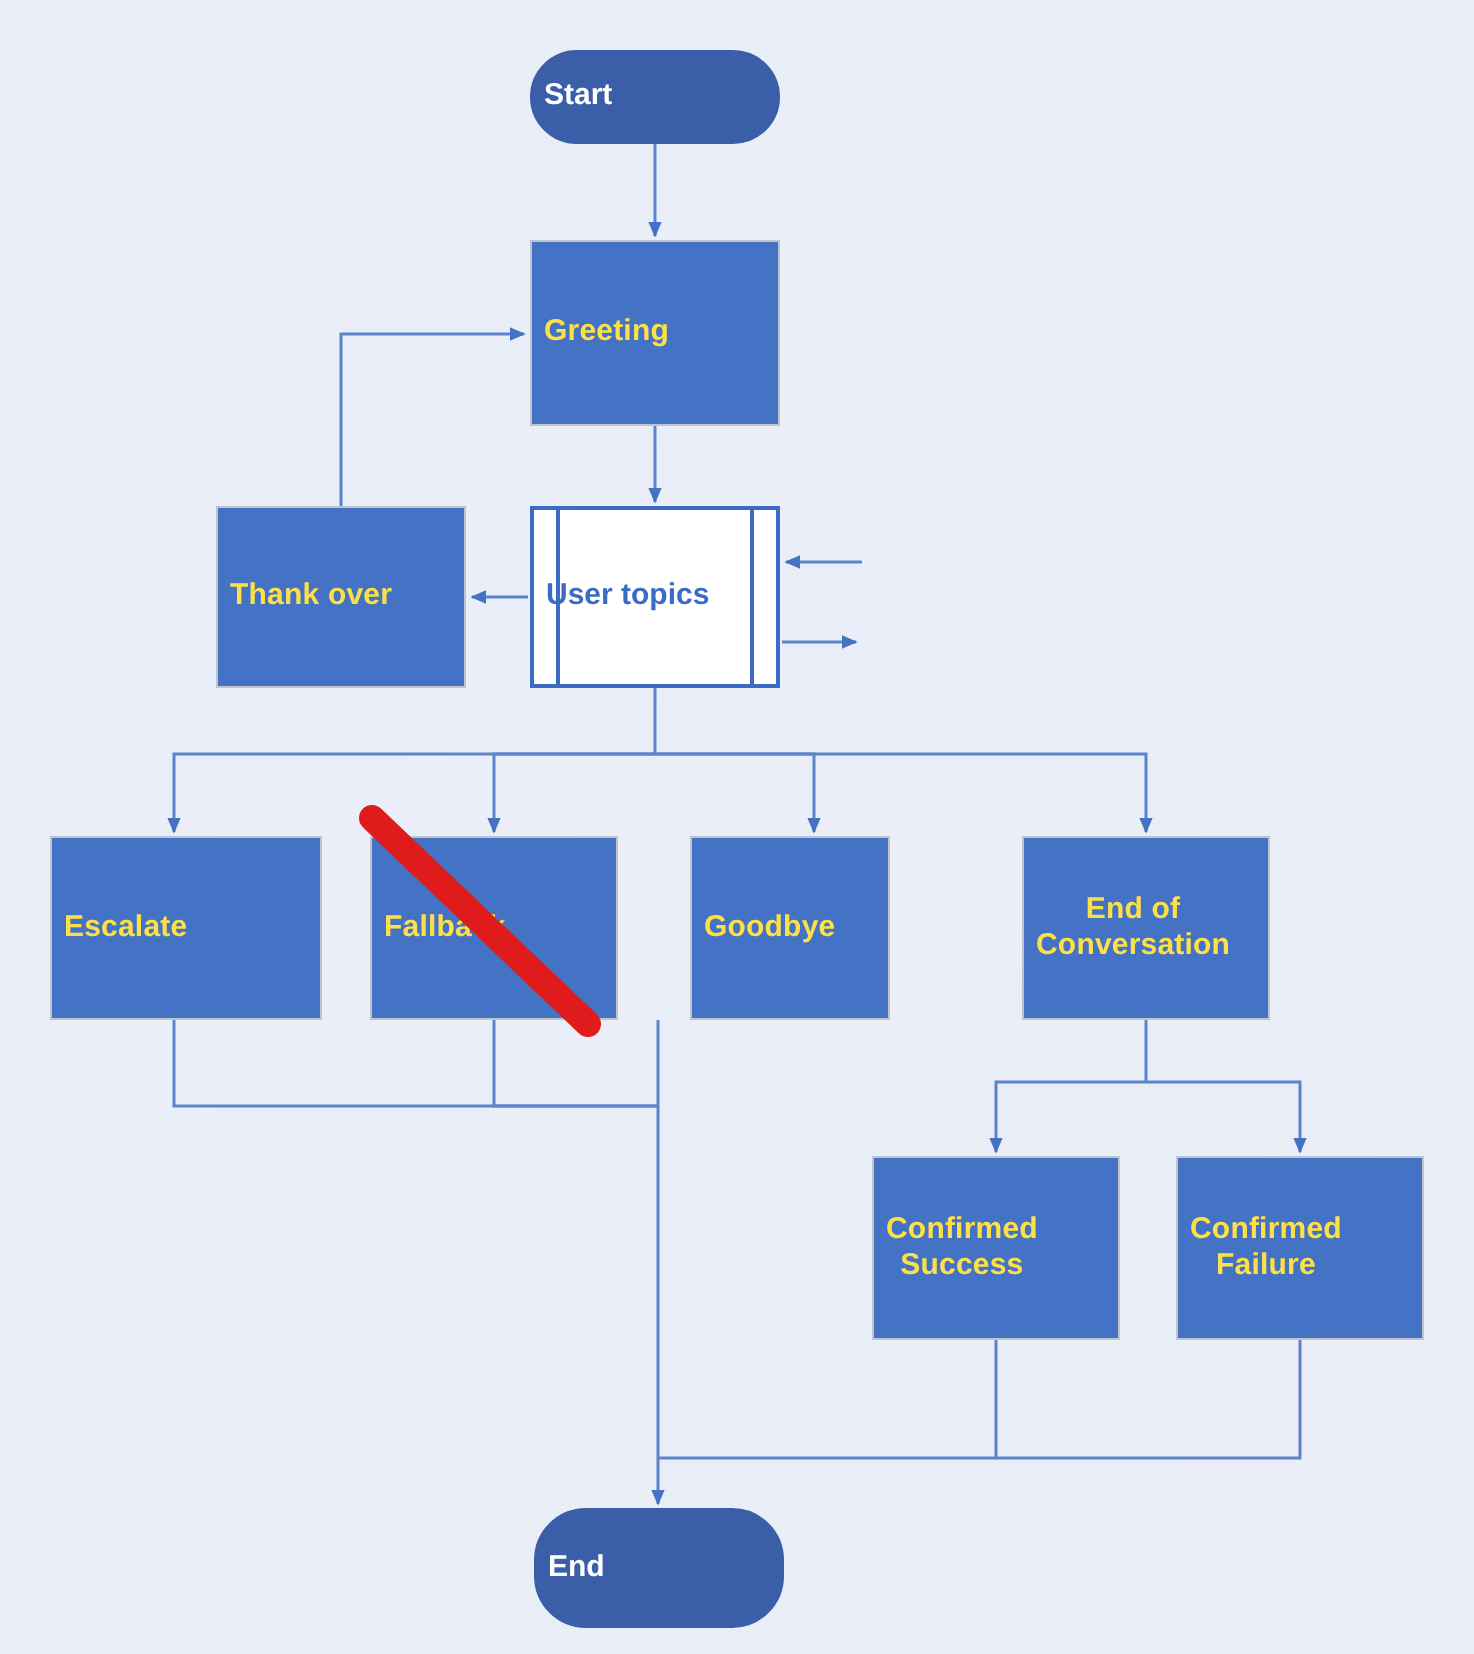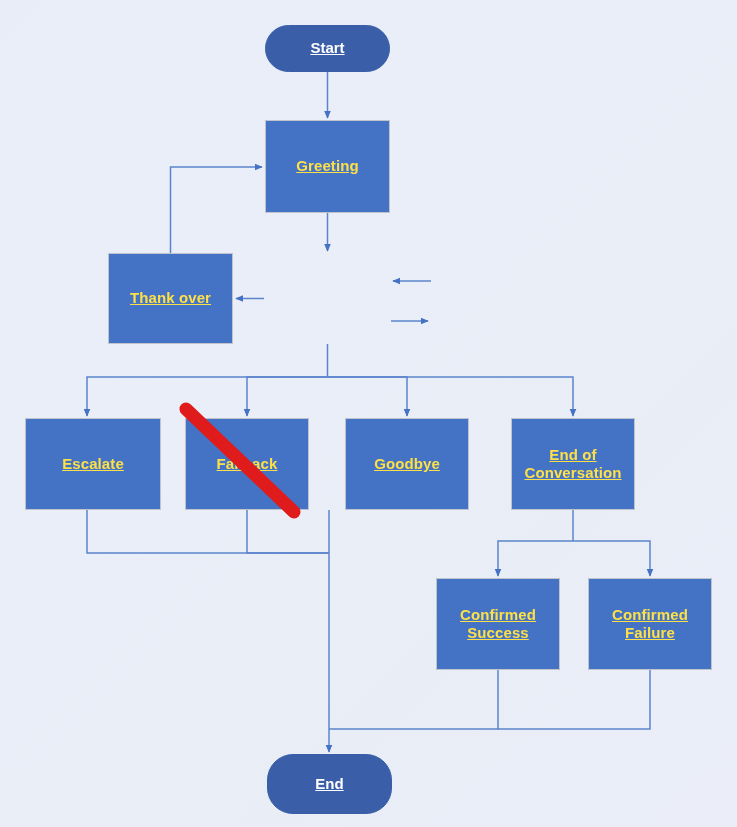--- a/index.html
+++ b/index.html
@@ -22,24 +22,23 @@
     top: 0;
     width: 737px;
     height: 827px;
     pointer-events: none;
   }
   .node {
     position: absolute;
     box-sizing: border-box;
     display: flex;
     align-items: center;
-    justify-content: center;
+    justify-content: flex-start;
     text-align: center;
     line-height: 1.22;
-    text-decoration: underline;
   }
   
   .process {
     background: #4472c4;
     border: 1px solid #bfc4cc;
     color: #fde047;
     font-size: 15px;
     font-weight: bold;
     letter-spacing: .1px;
   }
@@ -135,31 +134,36 @@
   </div>
 
   <div class="node process" style="left:265px; top:120px; width:125px; height:93px;">
     <span class="label">Greeting</span>
   </div>
 
   <div class="node process" style="left:108px; top:253px; width:125px; height:91px;">
     <span class="label">Thank over</span>
   </div>
 
+  <div class="node predefined" style="left:265px; top:253px; width:125px; height:91px;">
+    <span class="bar left"></span>
+    <span class="bar right"></span>
+    <span class="label">User topics</span>
+  </div>
 
 
   <div class="node process" style="left:25px; top:418px; width:136px; height:92px;">
     <span class="label">Escalate</span>
   </div>
 
   <div class="node process" style="left:185px; top:418px; width:124px; height:92px;">
     <span class="label">Fallback</span>
   </div>
 
-  <div class="node process" style="left:345px; top:418px; width:124px; height:92px;">
+  <div class="node process" style="left:345px; top:418px; width:100px; height:92px;">
     <span class="label">Goodbye</span>
   </div>
 
   <div class="node process" style="left:511px; top:418px; width:124px; height:92px;">
     <span class="label">End of
 Conversation</span>
   </div>
 
   <div class="node process" style="left:436px; top:578px; width:124px; height:92px;">
     <span class="label">Confirmed

